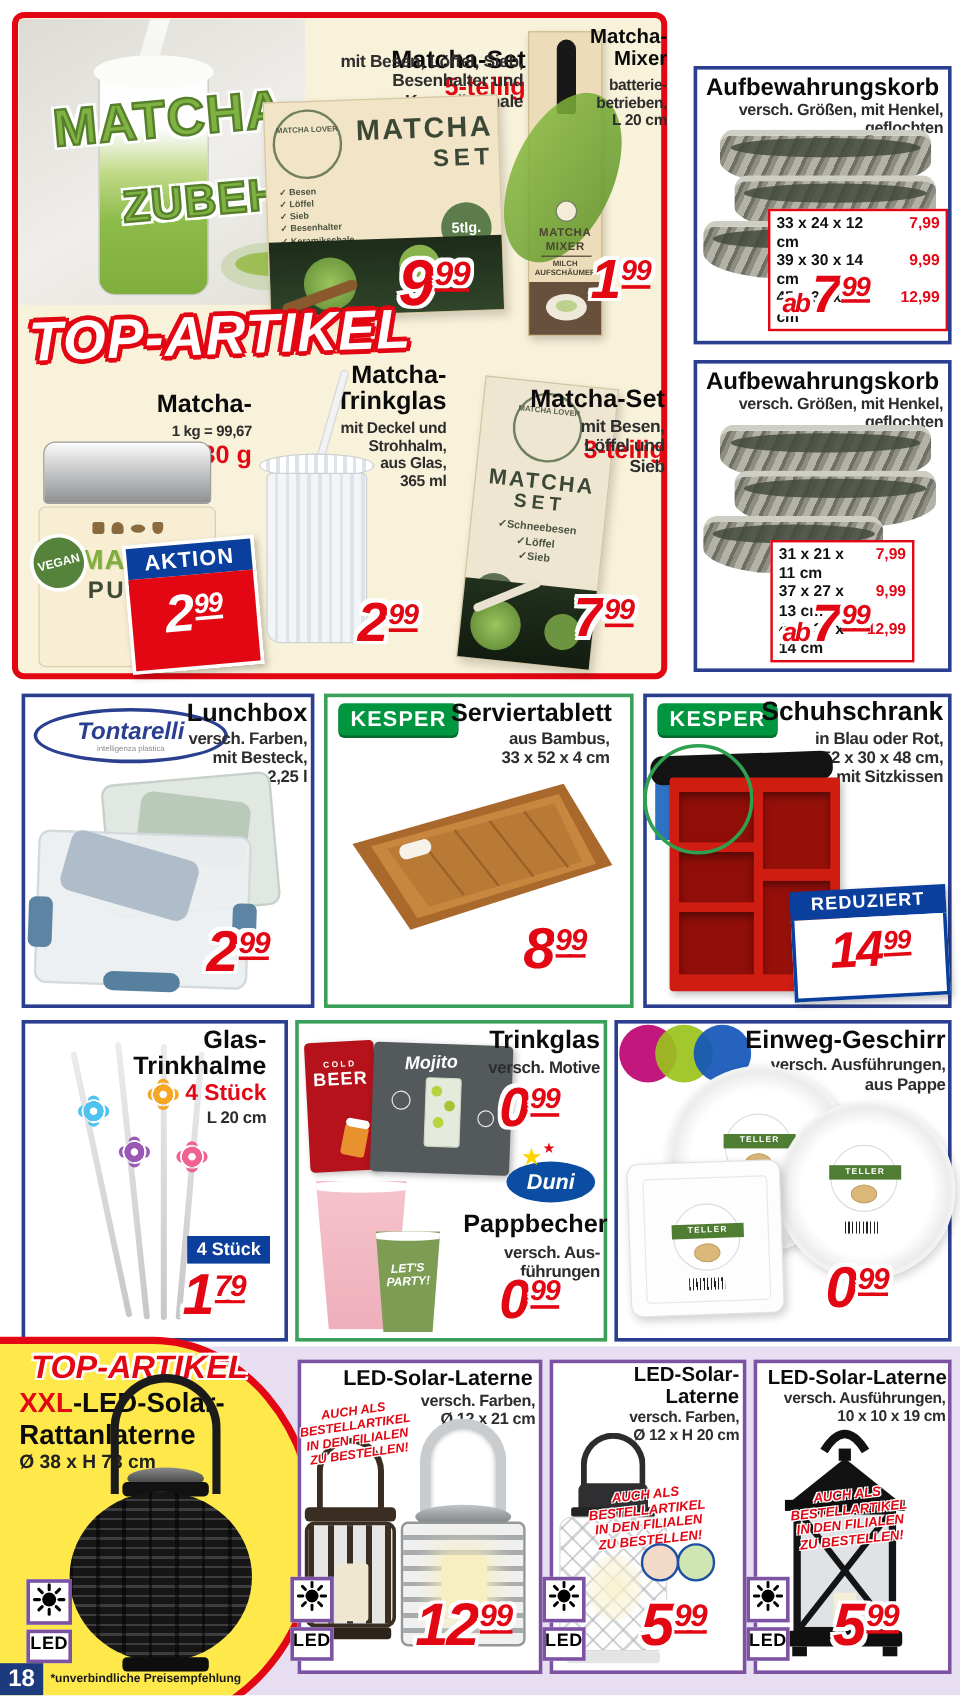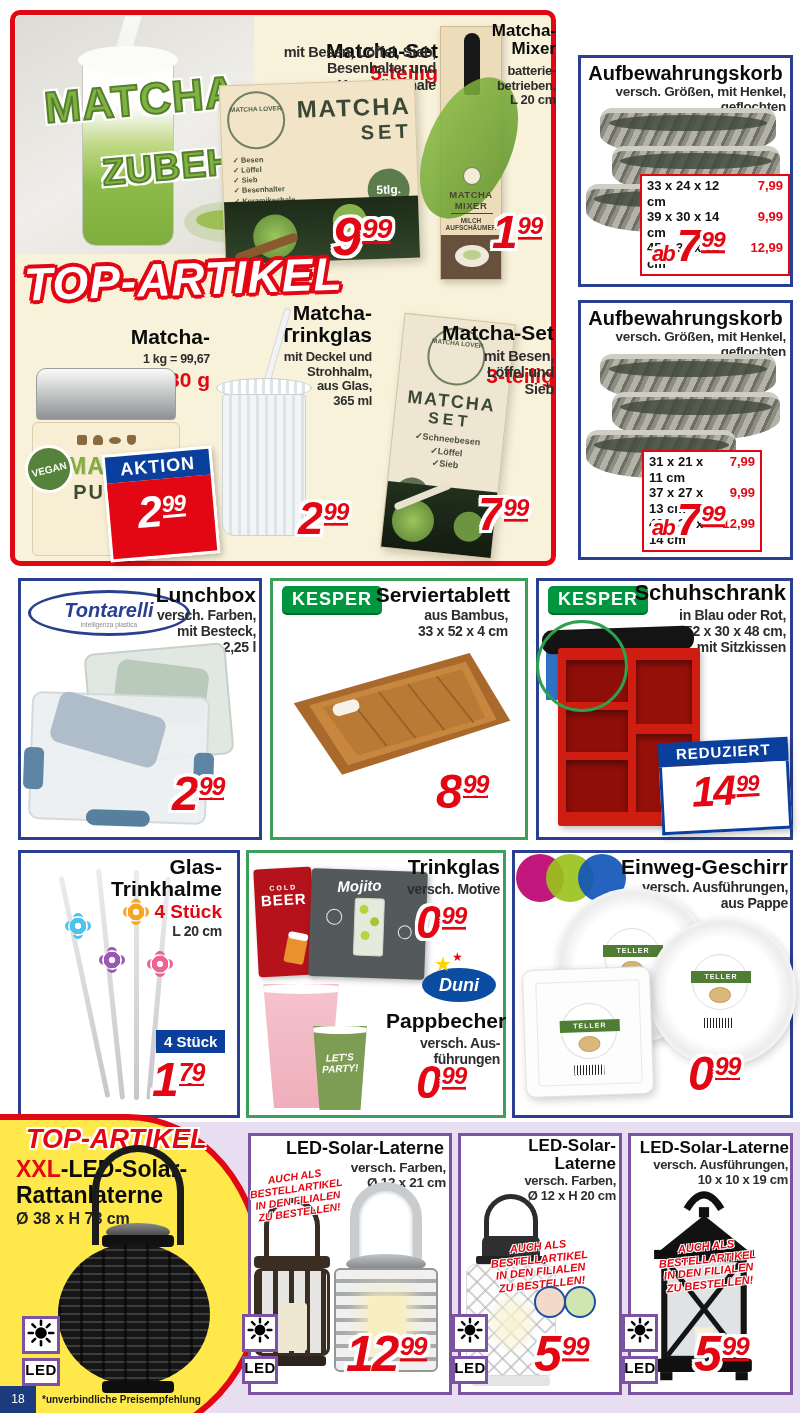--- a/index.html
+++ b/index.html
@@ -597,16 +597,16 @@
         <circle cx="12" cy="12" r="5" fill="#000"></circle>
       </svg>
   </div>
   <div class="iconbox" style="left:622px;top:1356px;width:36px;height:28px;">
     <span class="ledtxt">LED</span>
   </div>
   <div class="price" style="left:694px;top:1332px;font-size:50px;">
     <span>5</span><span class="pc">99</span>
   </div>
 
-  <div class="abs" style="left:0;top:1386px;width:36px;height:27px;background:#1c3b7e;color:#fff;font-weight:normal;font-size:12px;text-align:center;line-height:27px;">18</div>
+  <div class="abs" style="left:0;top:1386px;width:36px;height:27px;background:#1c3b7e;color:#fff;font-weight:bold;font-size:20px;text-align:center;line-height:27px;">18</div>
   <div class="abs" style="left:42px;top:1394px;font-size:10px;font-weight:bold;color:#1a1a1a;">*unverbindliche Preisempfehlung</div>
 
 </div>
 
 </body></html>

